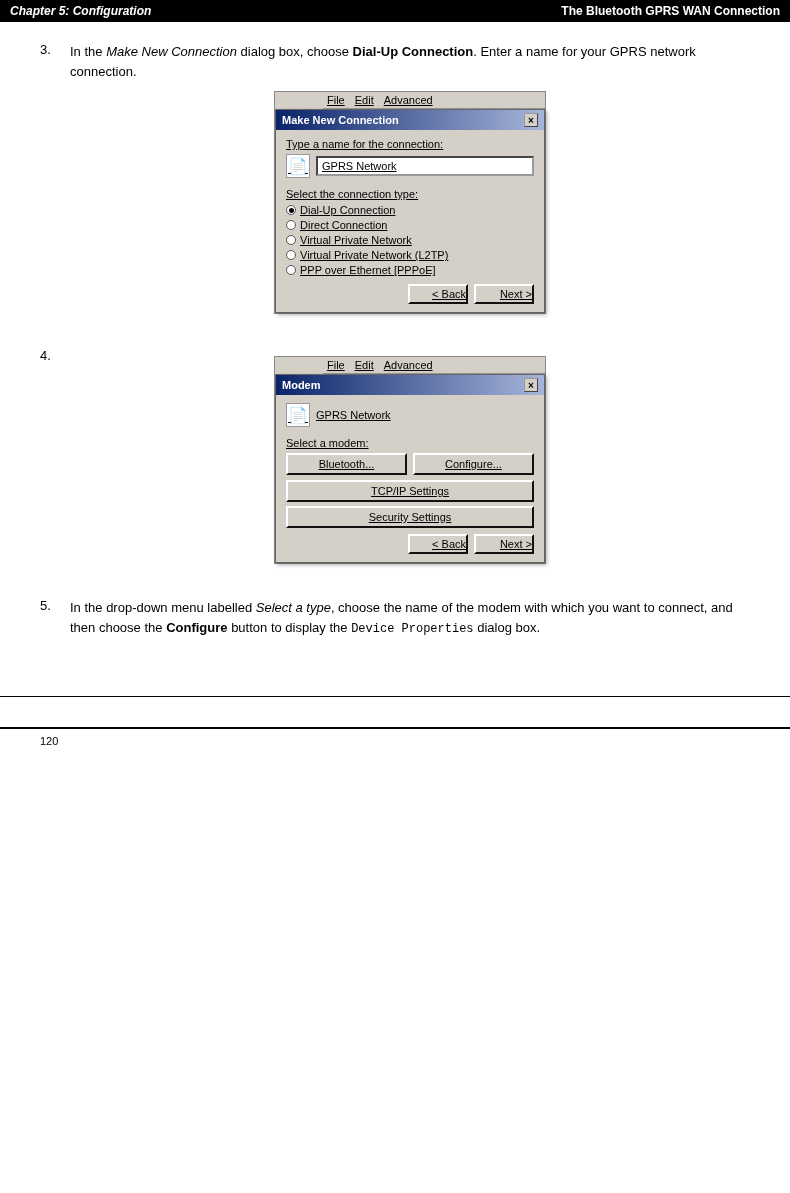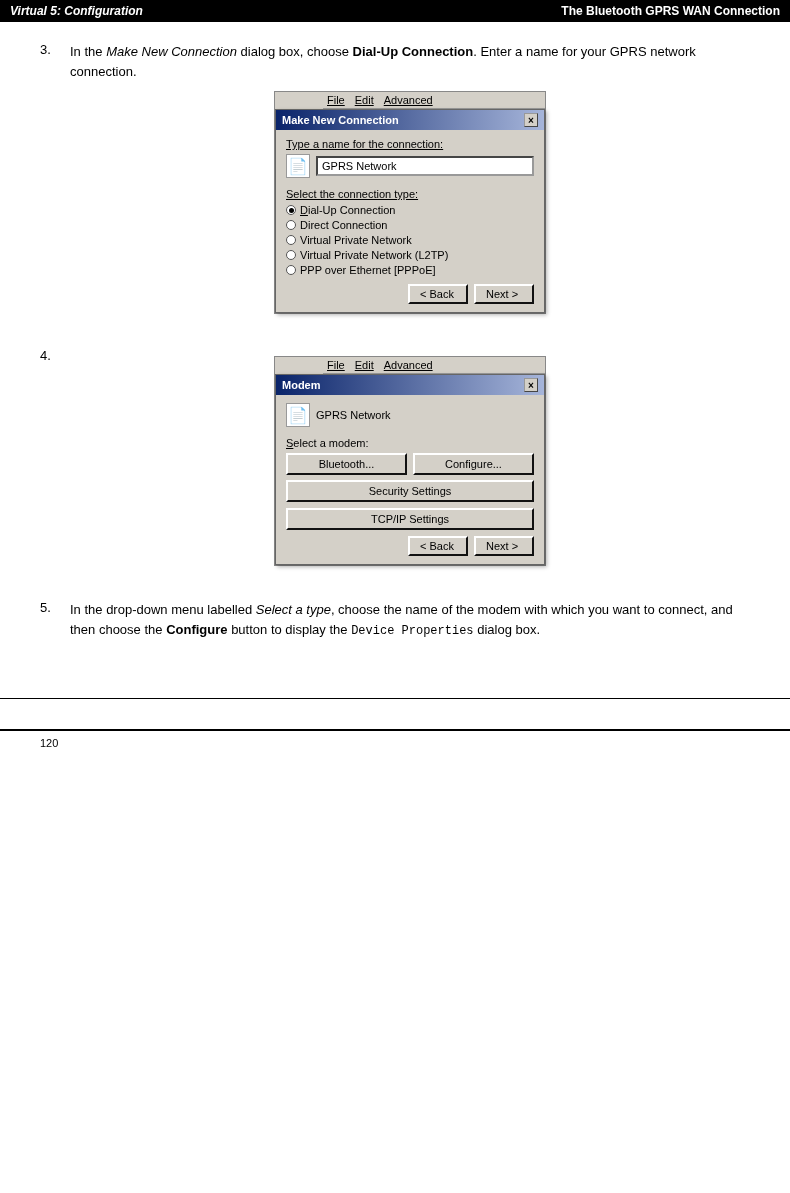--- a/index.html
+++ b/index.html
@@ -100,20 +100,21 @@
       height: 14px;
       display: flex;
       align-items: center;
       justify-content: center;
       cursor: pointer;
     }
 
     .win-body {
       padding: 8px 10px;
       background: #d4d0c8;
+      text-decoration: underline;
     }
 
     .win-label {
       font-size: 11px;
       margin-bottom: 4px;
       text-decoration: underline;
     }
     .win-label-nodecor {
       font-size: 11px;
       margin-bottom: 4px;
@@ -204,23 +205,23 @@
       gap: 6px;
       margin-top: 6px;
     }
 
     .win-btn {
       background: #d4d0c8;
       border: 2px outset #fff;
       border-right-color: #666;
       border-bottom-color: #666;
       font-size: 11px;
-      padding: 2px 10px;
+      padding: 2px 0;
       min-width: 60px;
-      text-align: left;
+      text-align: right;
       cursor: pointer;
     }
 
     
     .btn-pair {
       display: flex;
       gap: 6px;
       margin-bottom: 5px;
     }
     .win-btn-wide {
@@ -253,21 +254,21 @@
     .section-divider {
       border: none;
       border-top: 1px solid #000;
       margin: 0 0 4px 0;
     }
   </style>
 </head>
 <body>
 
 <div class="page-header">
-  <span class="left">Virtual  5:  Configuration</span>
+  <span class="left">Chapter  5:  Configuration</span>
   <span class="right">The Bluetooth GPRS WAN Connection</span>
 </div>
 
 <div class="content">
 
   <div class="numbered-item">
     <span class="num">3.</span>
     <div class="item-body">
       <p>
         In the <em>Make New Connection</em> dialog box, choose <strong>Dial-Up Connection</strong>. Enter a name for your GPRS network connection.
@@ -356,26 +357,26 @@
                   <span>GPRS Network</span>
                 </div>
                 <div class="win-label-nodecor"><span style="text-decoration:underline">S</span>elect a modem:</div>
 
 
                 <div class="btn-pair">
                   <button class="win-btn-wide">Bluetooth...</button>
                   <button class="win-btn-wide">Configure...</button>
                 </div>
 
+                <div style="margin-bottom:4px;">
+                  <button class="win-btn-wide" style="width:100%;text-align:center;display:block;">TCP/IP Settings</button>
+                </div>
+
                 <div style="margin-bottom:6px;">
                   <button class="win-btn-wide" style="width:100%;text-align:center;display:block;">Security Settings</button>
-                </div>
-
-                <div style="margin-bottom:4px;">
-                  <button class="win-btn-wide" style="width:100%;text-align:center;display:block;">TCP/IP Settings</button>
                 </div>
 
                 <div class="btn-row">
                   <button class="win-btn">&lt; Back</button>
                   <button class="win-btn">Next &gt;</button>
                 </div>
               </div>
             </div>
           </div>
         </div>

